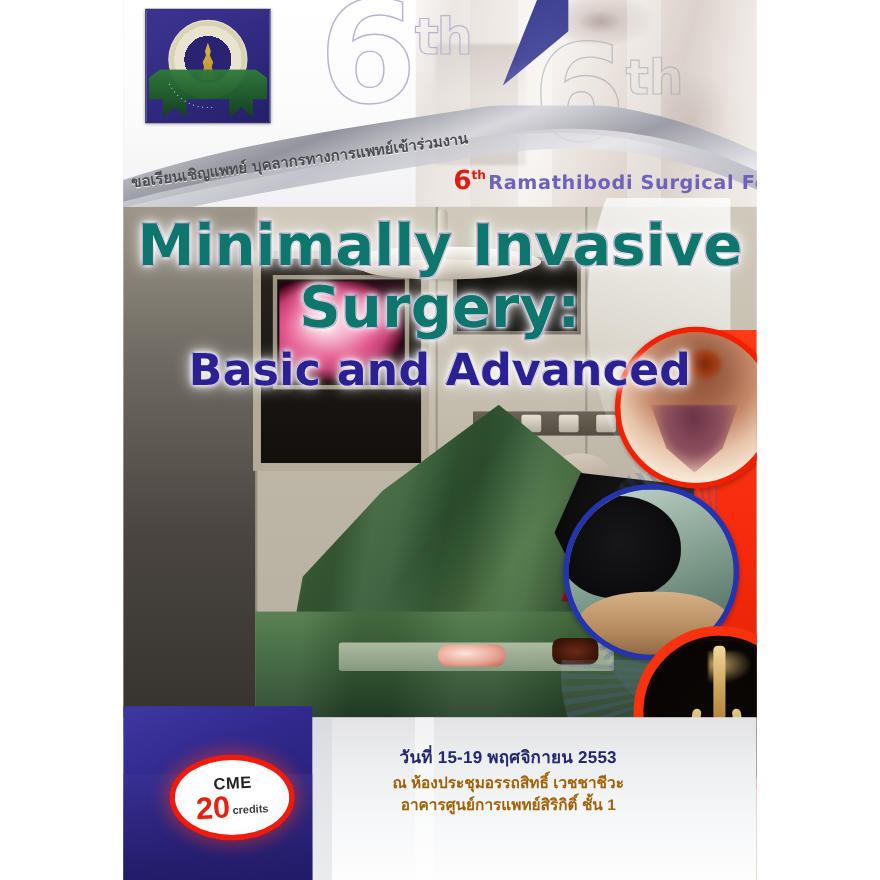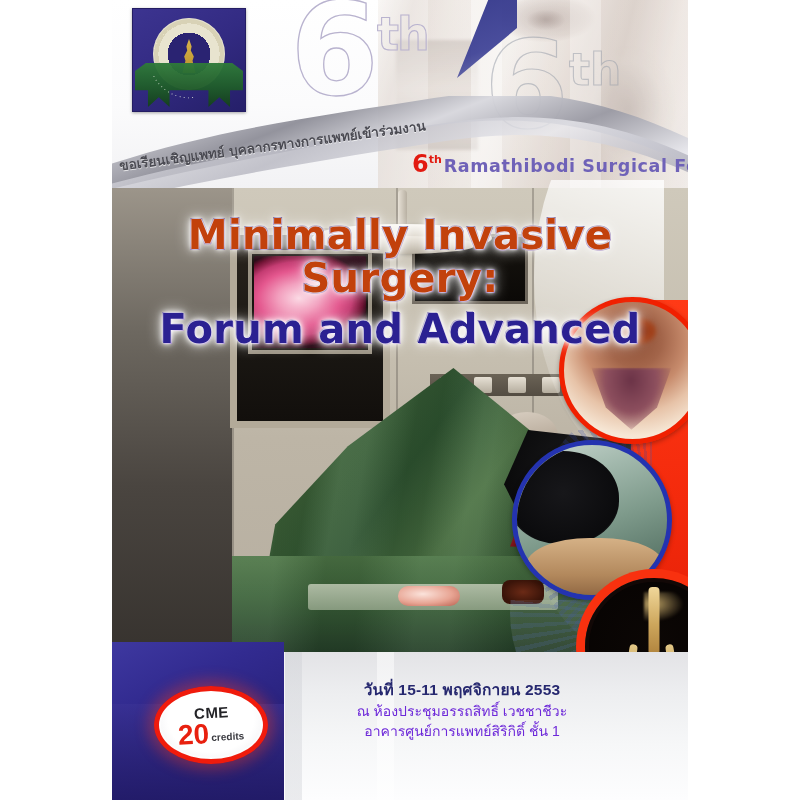--- a/index.html
+++ b/index.html
@@ -383,36 +383,35 @@
   .cme-row{display:flex;align-items:flex-end;gap:2px;transform:rotate(-3deg);margin-top:1px;}
   .cme-num{font-size:28px;font-weight:700;color:#e8200f;line-height:.9;font-family:"Liberation Sans",sans-serif;}
   .cme-credits{font-size:10px;font-weight:700;color:#3a3a40;line-height:1;margin-bottom:3px;}
 
   .event-info{
     position:absolute;left:150px;top:680px;width:400px;
     text-align:center;color:#2b2d74;
     font-family:"Liberation Sans","DejaVu Sans",sans-serif;
   }
   .ev-date{font-size:15.5px;font-weight:700;color:#26286f;line-height:1.35;letter-spacing:.2px;}
-  .ev-line{font-size:14px;font-weight:400;color:#6d28d9;line-height:1.45;}
+  .ev-line{font-size:14px;font-weight:700;color:#a16207;line-height:1.45;}
 
   
   .title-wrap{
     position:absolute;left:0;top:196px;width:576px;text-align:center;
     pointer-events:none;
   }
   .t-line1{
     font-family:"DejaVu Sans","Liberation Sans",sans-serif;
-    font-size:40px;font-weight:700;letter-spacing:.3px;
-    color:#c2410c;line-height:1.08;
+    font-size:52px;font-weight:700;letter-spacing:.3px;
+    color:#0f766e;line-height:1.08;
     text-shadow:
       0 0 2px #fff, 0 0 4px #fff, 0 0 8px #fff,
       1px 1px 0 #5a2b8c, -1px 1px 0 #5a2b8c, 1px -1px 0 #3f1f72, -1px -1px 0 #3f1f72,
       0 0 16px rgba(255,255,255,.95);
-    margin-top: 18px;
   }
   .t-line2{
     font-family:"DejaVu Sans","Liberation Sans",sans-serif;
     font-size:40px;font-weight:700;letter-spacing:.3px;
     color:#2b2192;line-height:1.08;margin-top:8px;
     text-shadow:
       0 0 2px #fff, 0 0 5px #fff, 0 0 9px #fff,
       1px 1px 0 #7b4fb8, -1px -1px 0 #3d2a86,
       0 0 16px rgba(255,255,255,.95);
   }
@@ -562,36 +561,36 @@
     <div class="circ circ-lap"></div>
     <div class="circ circ-angio">
       <span class="angio-wisp"></span>
       <span class="angio-vessel"></span>
       <span class="angio-br l"></span>
       <span class="angio-br r"></span>
     </div>
 
     <div class="title-wrap">
       <div class="t-line1">Minimally Invasive Surgery:</div>
-      <div class="t-line2">Forum and Advanced</div>
+      <div class="t-line2">Basic and Advanced</div>
     </div>
 
     <div class="bottom-area">
       <div class="bottom-panes"></div>
     </div>
     <div class="navy-block"></div>
 
     <div class="cme">
       <div class="cme-top">CME</div>
       <div class="cme-row">
         <span class="cme-num">20</span>
         <span class="cme-credits">credits</span>
       </div>
     </div>
 
     <div class="event-info">
-      <div class="ev-date">วันที่ 15-11 พฤศจิกายน 2553</div>
+      <div class="ev-date">วันที่ 15-19 พฤศจิกายน 2553</div>
       <div class="ev-line">ณ ห้องประชุมอรรถสิทธิ์ เวชชาชีวะ</div>
       <div class="ev-line">อาคารศูนย์การแพทย์สิริกิติ์ ชั้น 1</div>
     </div>
 
   </div>
 </div>
 
 </body></html>

